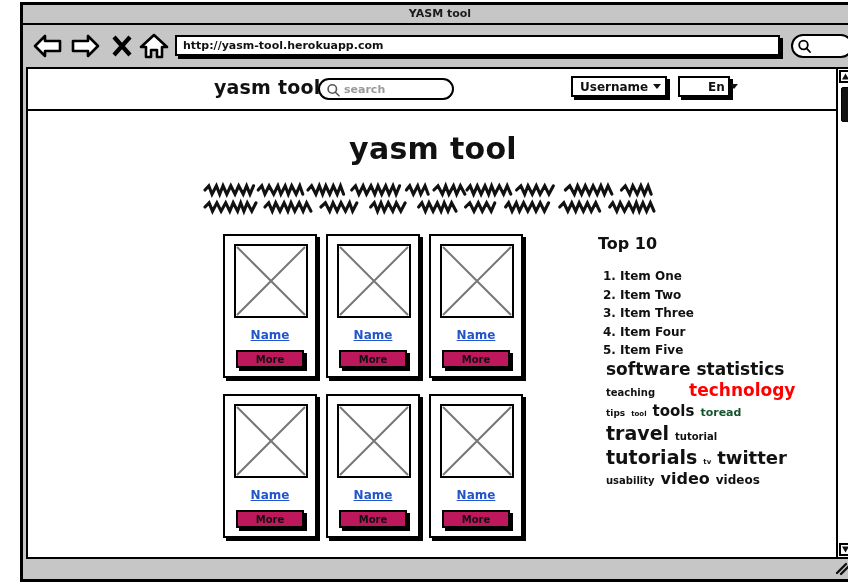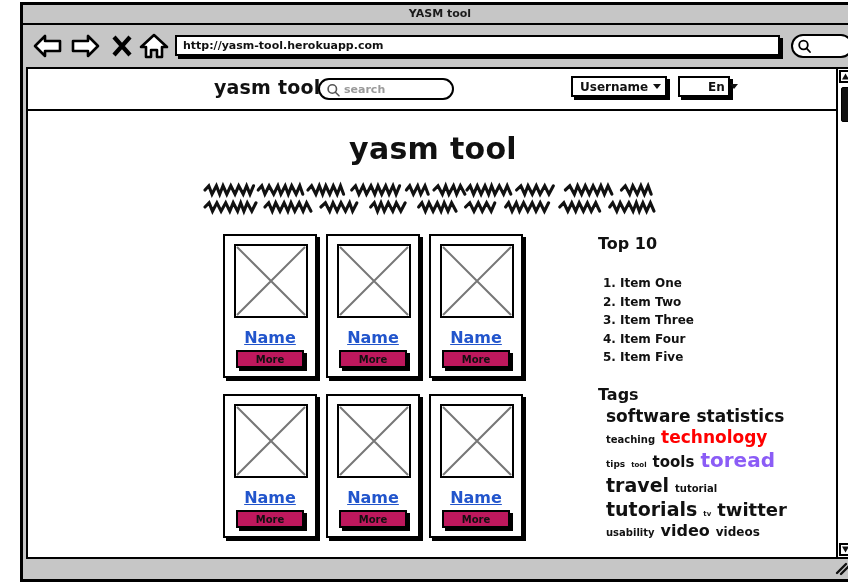--- a/index.html
+++ b/index.html
@@ -225,21 +225,21 @@
     box-sizing: border-box;
     background: #fff;
   }
   .card-thumb svg { display: block; }
   .card-name {
     position: absolute;
     left: 0;
     top: 92px;
     width: 100%;
     text-align: center;
-    font-size: 16px;
+    font-size: 12px;
     color: #2255cc;
     text-decoration: underline;
   }
   .card-button {
     position: absolute;
     left: 11px;
     top: 114px;
     width: 68px;
     height: 18px;
     border: 2px solid #000;
@@ -255,21 +255,21 @@
   
   #right-column {
     position: absolute;
     left: 570px;
     top: 0;
     width: 240px;
   }
   #top10-heading {
     font-size: 16px;
     color: #111;
-    margin: 0 0 21px 0;
+    margin: 0 0 14px 0;
   }
   #top10-list {
     margin: 0;
     padding-left: 22px;
     font-size: 12px;
     color: #111;
     line-height: 18.5px;
   }
   #tags-heading {
     font-size: 16px;
@@ -283,21 +283,21 @@
   .tag-line {
     white-space: nowrap;
     margin-bottom: 3px;
   }
   .tag {
     display: inline-block;
     color: #111;
     margin-right: 6px;
     vertical-align: baseline;
   }
-  .tag.red { color: #ff0000; }
+  .tag.red { color: #ff0000; margin-left: 28px; }
 
   
   #page-scrollbar {
     position: absolute;
     right: 0;
     top: 0;
     width: 16px;
     height: 100%;
     background: #fff;
     border-left: 2px solid #000;
@@ -510,25 +510,24 @@
         <div id="right-column">
           <div id="top10-heading">Top 10</div>
           <ol id="top10-list">
               <li>Item One</li>
               <li>Item Two</li>
               <li>Item Three</li>
               <li>Item Four</li>
               <li>Item Five</li>
             </ol>
 
-          <div id="tags-heading">Tags</div>
           <div id="tag-cloud">
               <div class="tag-line"><span class="tag" style="font-size: 17px; color: rgb(17, 17, 17);">software</span><span class="tag" style="font-size: 17px; color: rgb(17, 17, 17);">statistics</span></div>
               <div class="tag-line"><span class="tag" style="font-size: 10px; color: rgb(17, 17, 17);">teaching</span><span class="tag red" style="font-size: 17px; color: rgb(255, 0, 0);">technology</span></div>
-              <div class="tag-line"><span class="tag" style="font-size: 9px; color: rgb(17, 17, 17);">tips</span><span class="tag" style="font-size: 7px; color: rgb(17, 17, 17);">tool</span><span class="tag" style="font-size: 15px; color: rgb(17, 17, 17);">tools</span><span class="tag" style="font-size: 20px; color: #8b5cf6;">toread</span></div>
+              <div class="tag-line"><span class="tag" style="font-size: 9px; color: rgb(17, 17, 17);">tips</span><span class="tag" style="font-size: 7px; color: rgb(17, 17, 17);">tool</span><span class="tag" style="font-size: 15px; color: rgb(17, 17, 17);">tools</span><span class="tag" style="font-size: 11px; color: #14532d;">toread</span></div>
               <div class="tag-line"><span class="tag" style="font-size: 19px; color: rgb(17, 17, 17);">travel</span><span class="tag" style="font-size: 10px; color: rgb(17, 17, 17);">tutorial</span></div>
               <div class="tag-line"><span class="tag" style="font-size: 19px; color: rgb(17, 17, 17);">tutorials</span><span class="tag" style="font-size: 7px; color: rgb(17, 17, 17);">tv</span><span class="tag" style="font-size: 18px; color: rgb(17, 17, 17);">twitter</span></div>
               <div class="tag-line"><span class="tag" style="font-size: 10px; color: rgb(17, 17, 17);">usability</span><span class="tag" style="font-size: 16px; color: rgb(17, 17, 17);">video</span><span class="tag" style="font-size: 12px; color: rgb(17, 17, 17);">videos</span></div>
             </div>
         </div>
       </div>
     </div>
 
     <div id="page-scrollbar">
       <div class="sb-arrow" id="sb-arrow-up">

